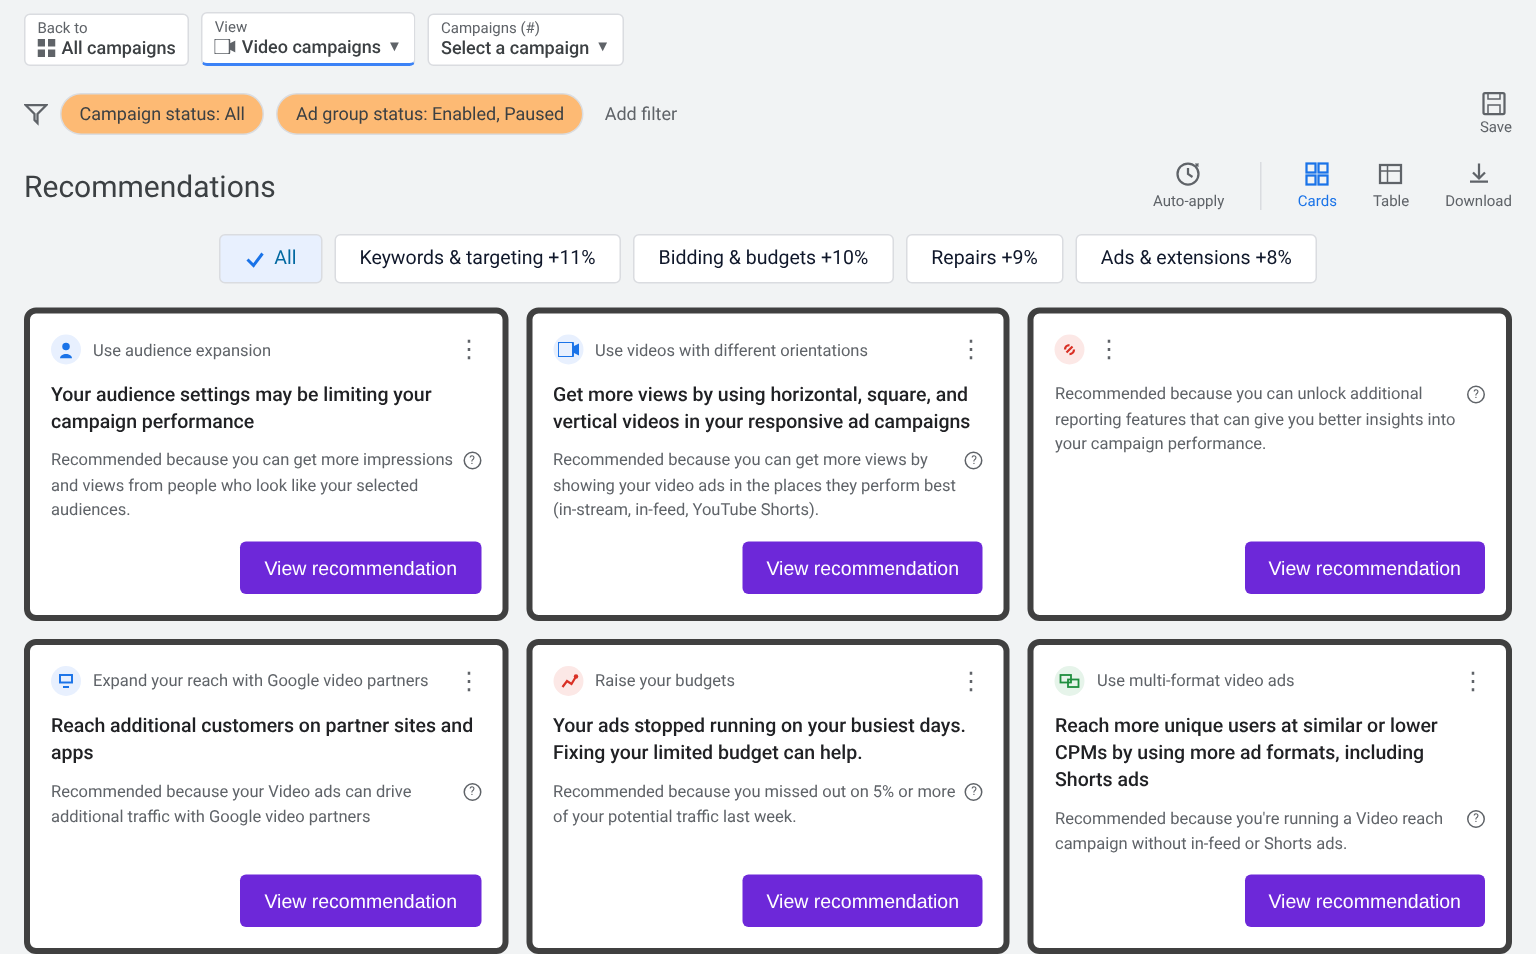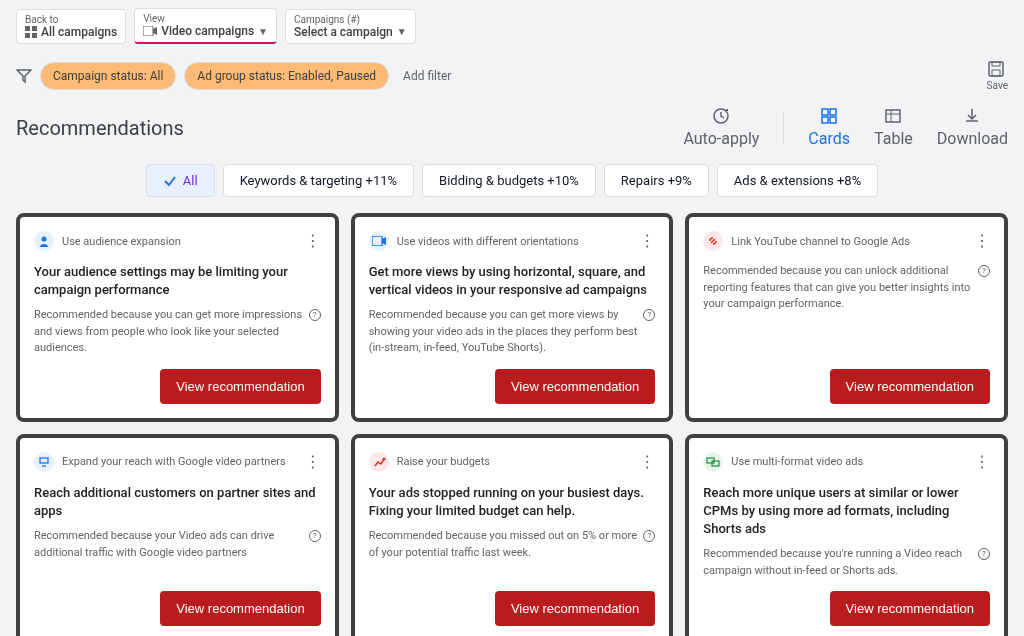--- a/index.html
+++ b/index.html
@@ -20,21 +20,21 @@
       background: #fff;
       border: 1px solid #dadce0;
       border-radius: 4px;
       padding: 4px 8px;
       display: flex;
       flex-direction: column;
       cursor: pointer;
       min-width: 100px;
     }
     .nav-chip.active {
-      border-bottom: 2px solid #be185d;
+      border-bottom: 2px solid #3b82f6;
     }
     .nav-chip-label {
       font-size: 10px;
       color: #5f6368;
     }
     .nav-chip-value {
       font-size: 12px;
       font-weight: 500;
       display: flex;
       align-items: center;
@@ -86,21 +86,21 @@
     .header-actions {
       display: flex;
       gap: 24px;
       align-items: center;
     }
     .header-action {
       display: flex;
       flex-direction: column;
       align-items: center;
       gap: 4px;
-      font-size: 16px;
+      font-size: 10px;
       color: #5f6368;
       cursor: pointer;
     }
     .header-action.active {
       color: #1a73e8;
     }
     .vdivider {
       width: 1px;
       height: 32px;
       background: #dadce0;
@@ -117,21 +117,21 @@
       border-radius: 4px;
       padding: 8px 16px;
       font-size: 13px;
       color: #0f172a;
       cursor: pointer;
       display: flex;
       align-items: center;
       gap: 6px;
     }
     .tab-pill.active {
-      color: #6d28d9;
+      color: #0369a1;
       background: #e8f0fe;
     }
     .cards-grid {
       display: grid;
       grid-template-columns: repeat(3, 1fr);
       gap: 12px;
       padding: 0 16px 16px;
     }
     .card {
       background: #fff;
@@ -189,21 +189,21 @@
       height: 12px;
       border: 1px solid #5f6368;
       border-radius: 50%;
       align-items: center;
       justify-content: center;
       font-size: 8px;
       flex-shrink: 0;
       margin-top: 2px;
     }
     .card-btn {
-      background: #b91c1c;
+      background: #6d28d9;
       color: #fff;
       border: none;
       border-radius: 4px;
       padding: 10px 16px;
       font-size: 13px;
       cursor: pointer;
       align-self: flex-end;
       margin-top: auto;
     }
     svg { display: block; }
@@ -368,21 +368,20 @@
     </div>
     <button class="card-btn">View recommendation</button>
   </div>
     <div class="card">
     <div class="card-header">
       <span class="card-icon" style="background:#fce8e6">
           <svg width="14" height="14" viewBox="0 0 14 14">
             <path d="M5 9 L9 5 M4 7 A3 3 0 0 1 7 4 M10 7 A3 3 0 0 1 7 10" fill="none" stroke="#d93025" stroke-width="1.5"></path>
           </svg>
         </span>
-      <span class="card-category">Link YouTube channel to Google Ads</span>
       <span class="card-menu">⋮</span>
     </div>
     <div class="card-desc">
       <span>Recommended because you can unlock additional reporting features that can give you better insights into your campaign performance.</span>
       <span class="help-icon">?</span>
     </div>
     <button class="card-btn">View recommendation</button>
   </div>
     <div class="card">
     <div class="card-header">

